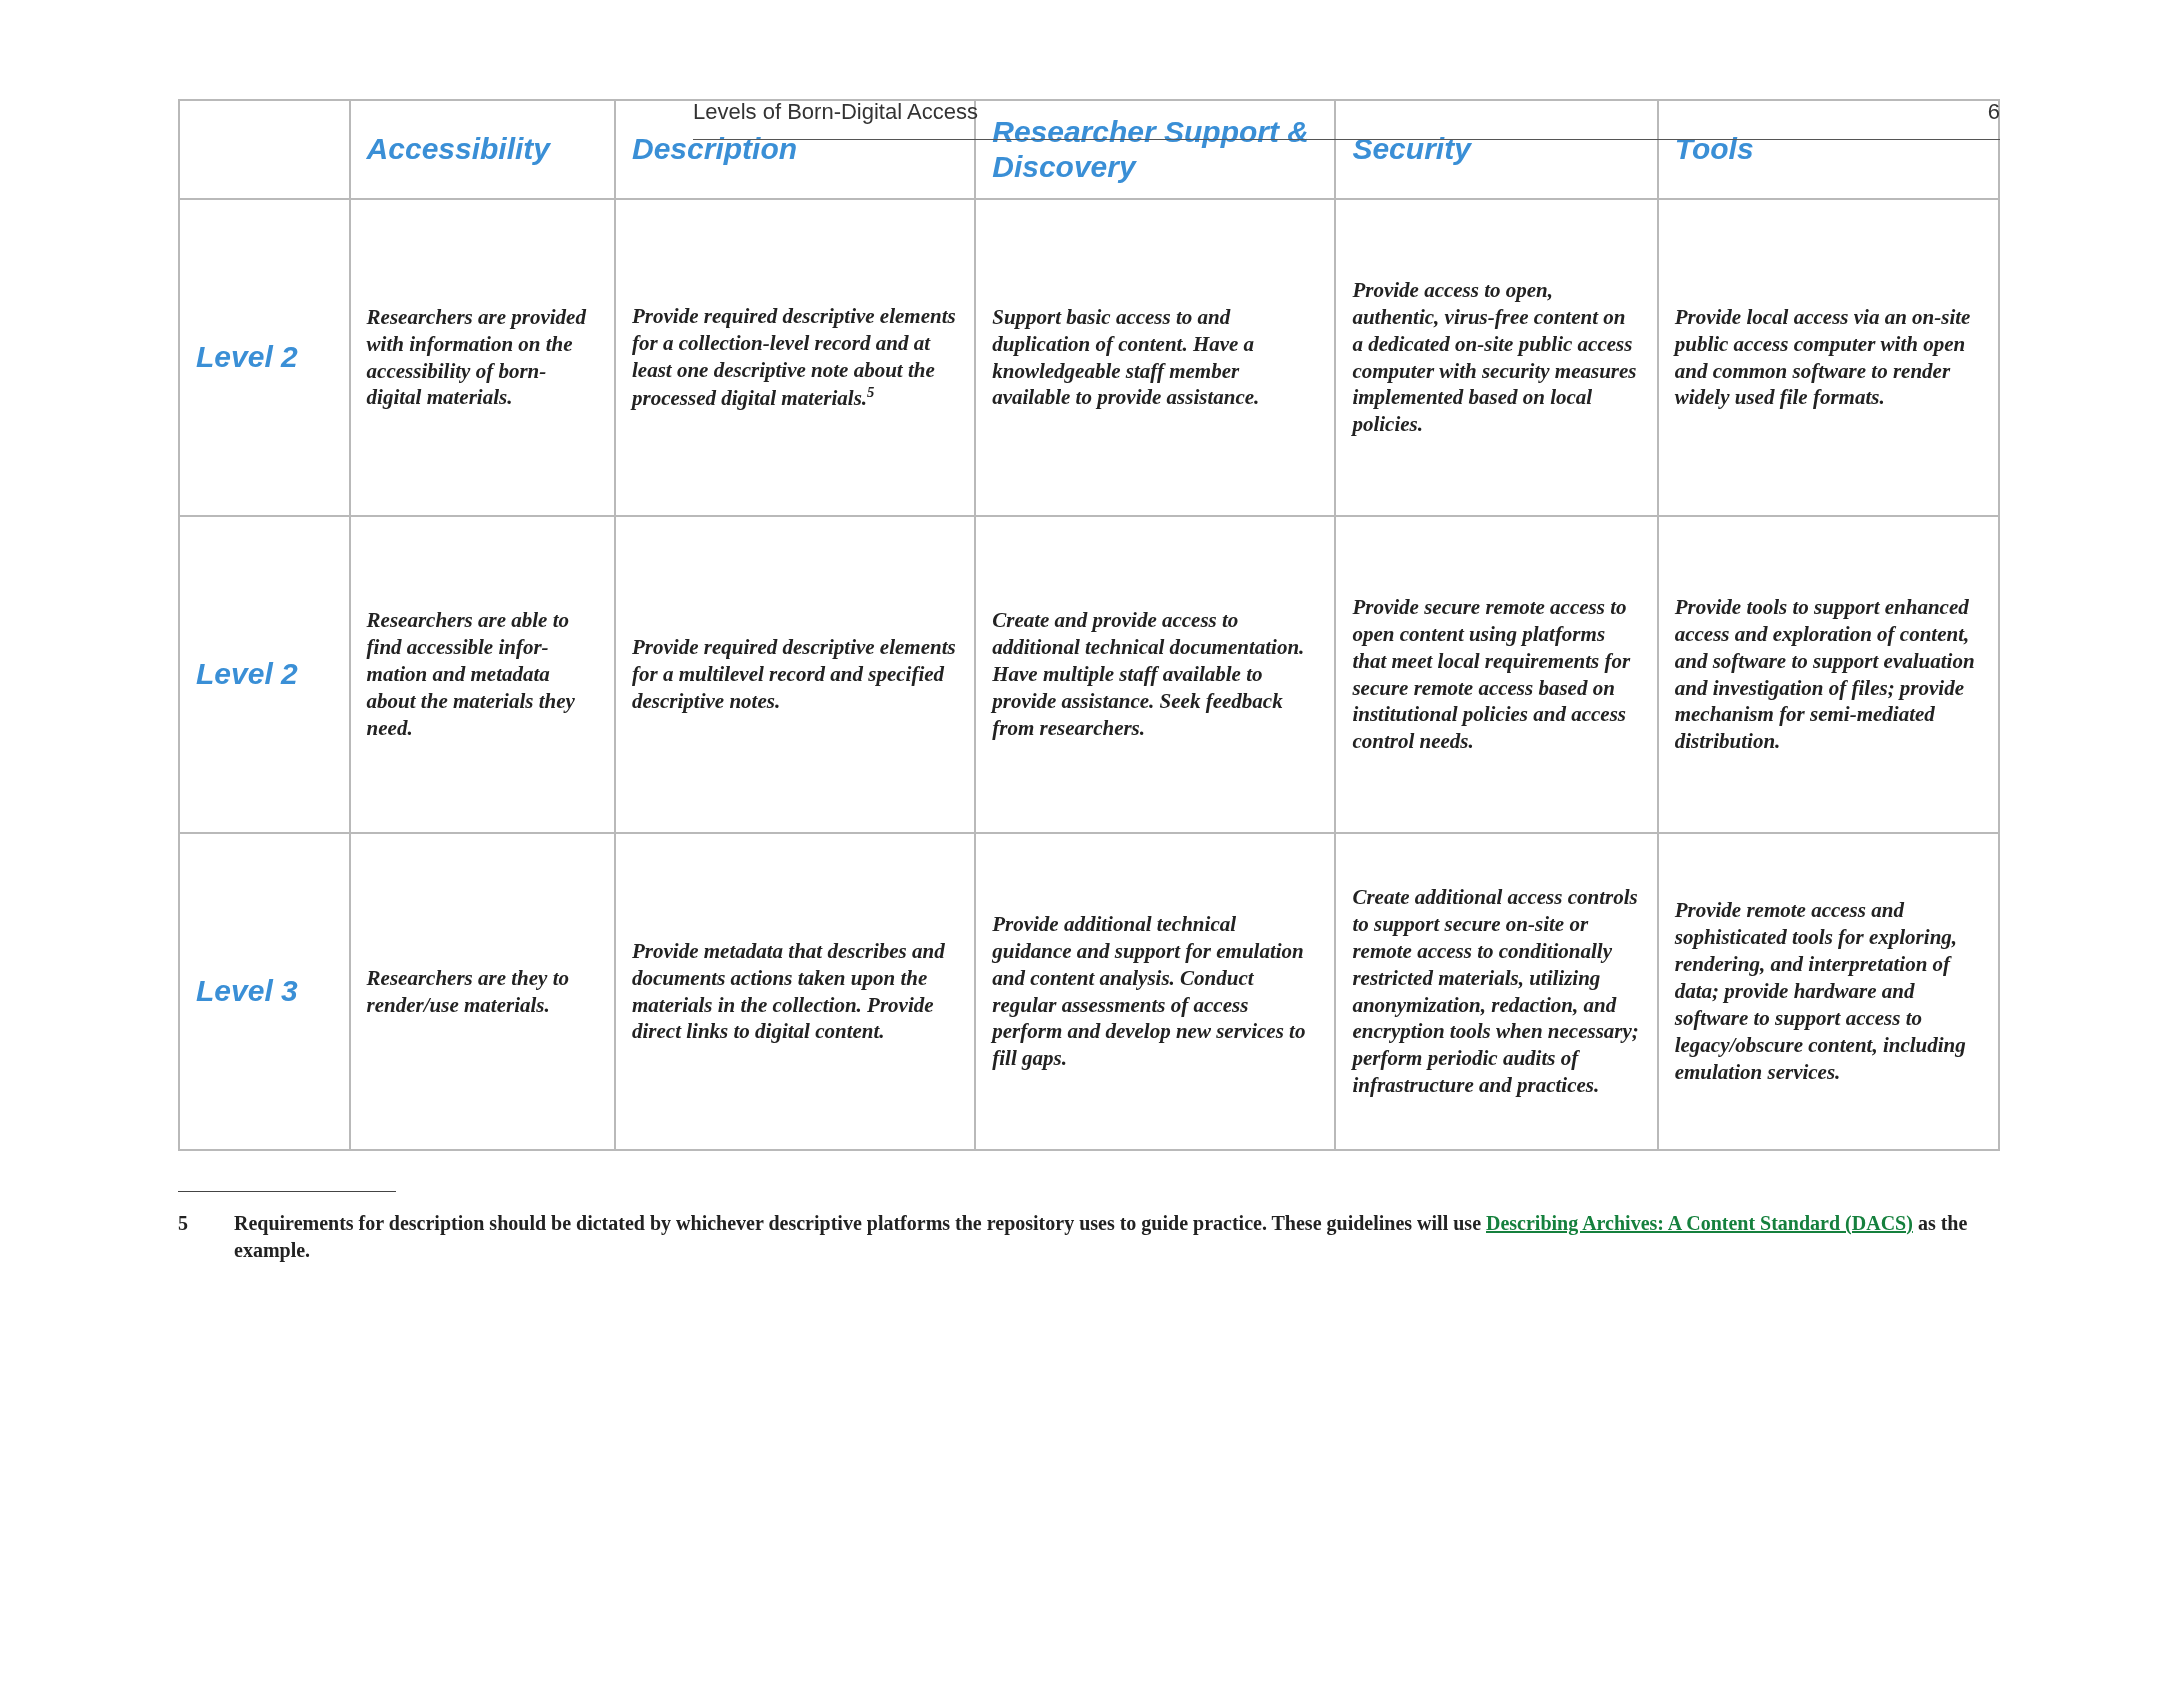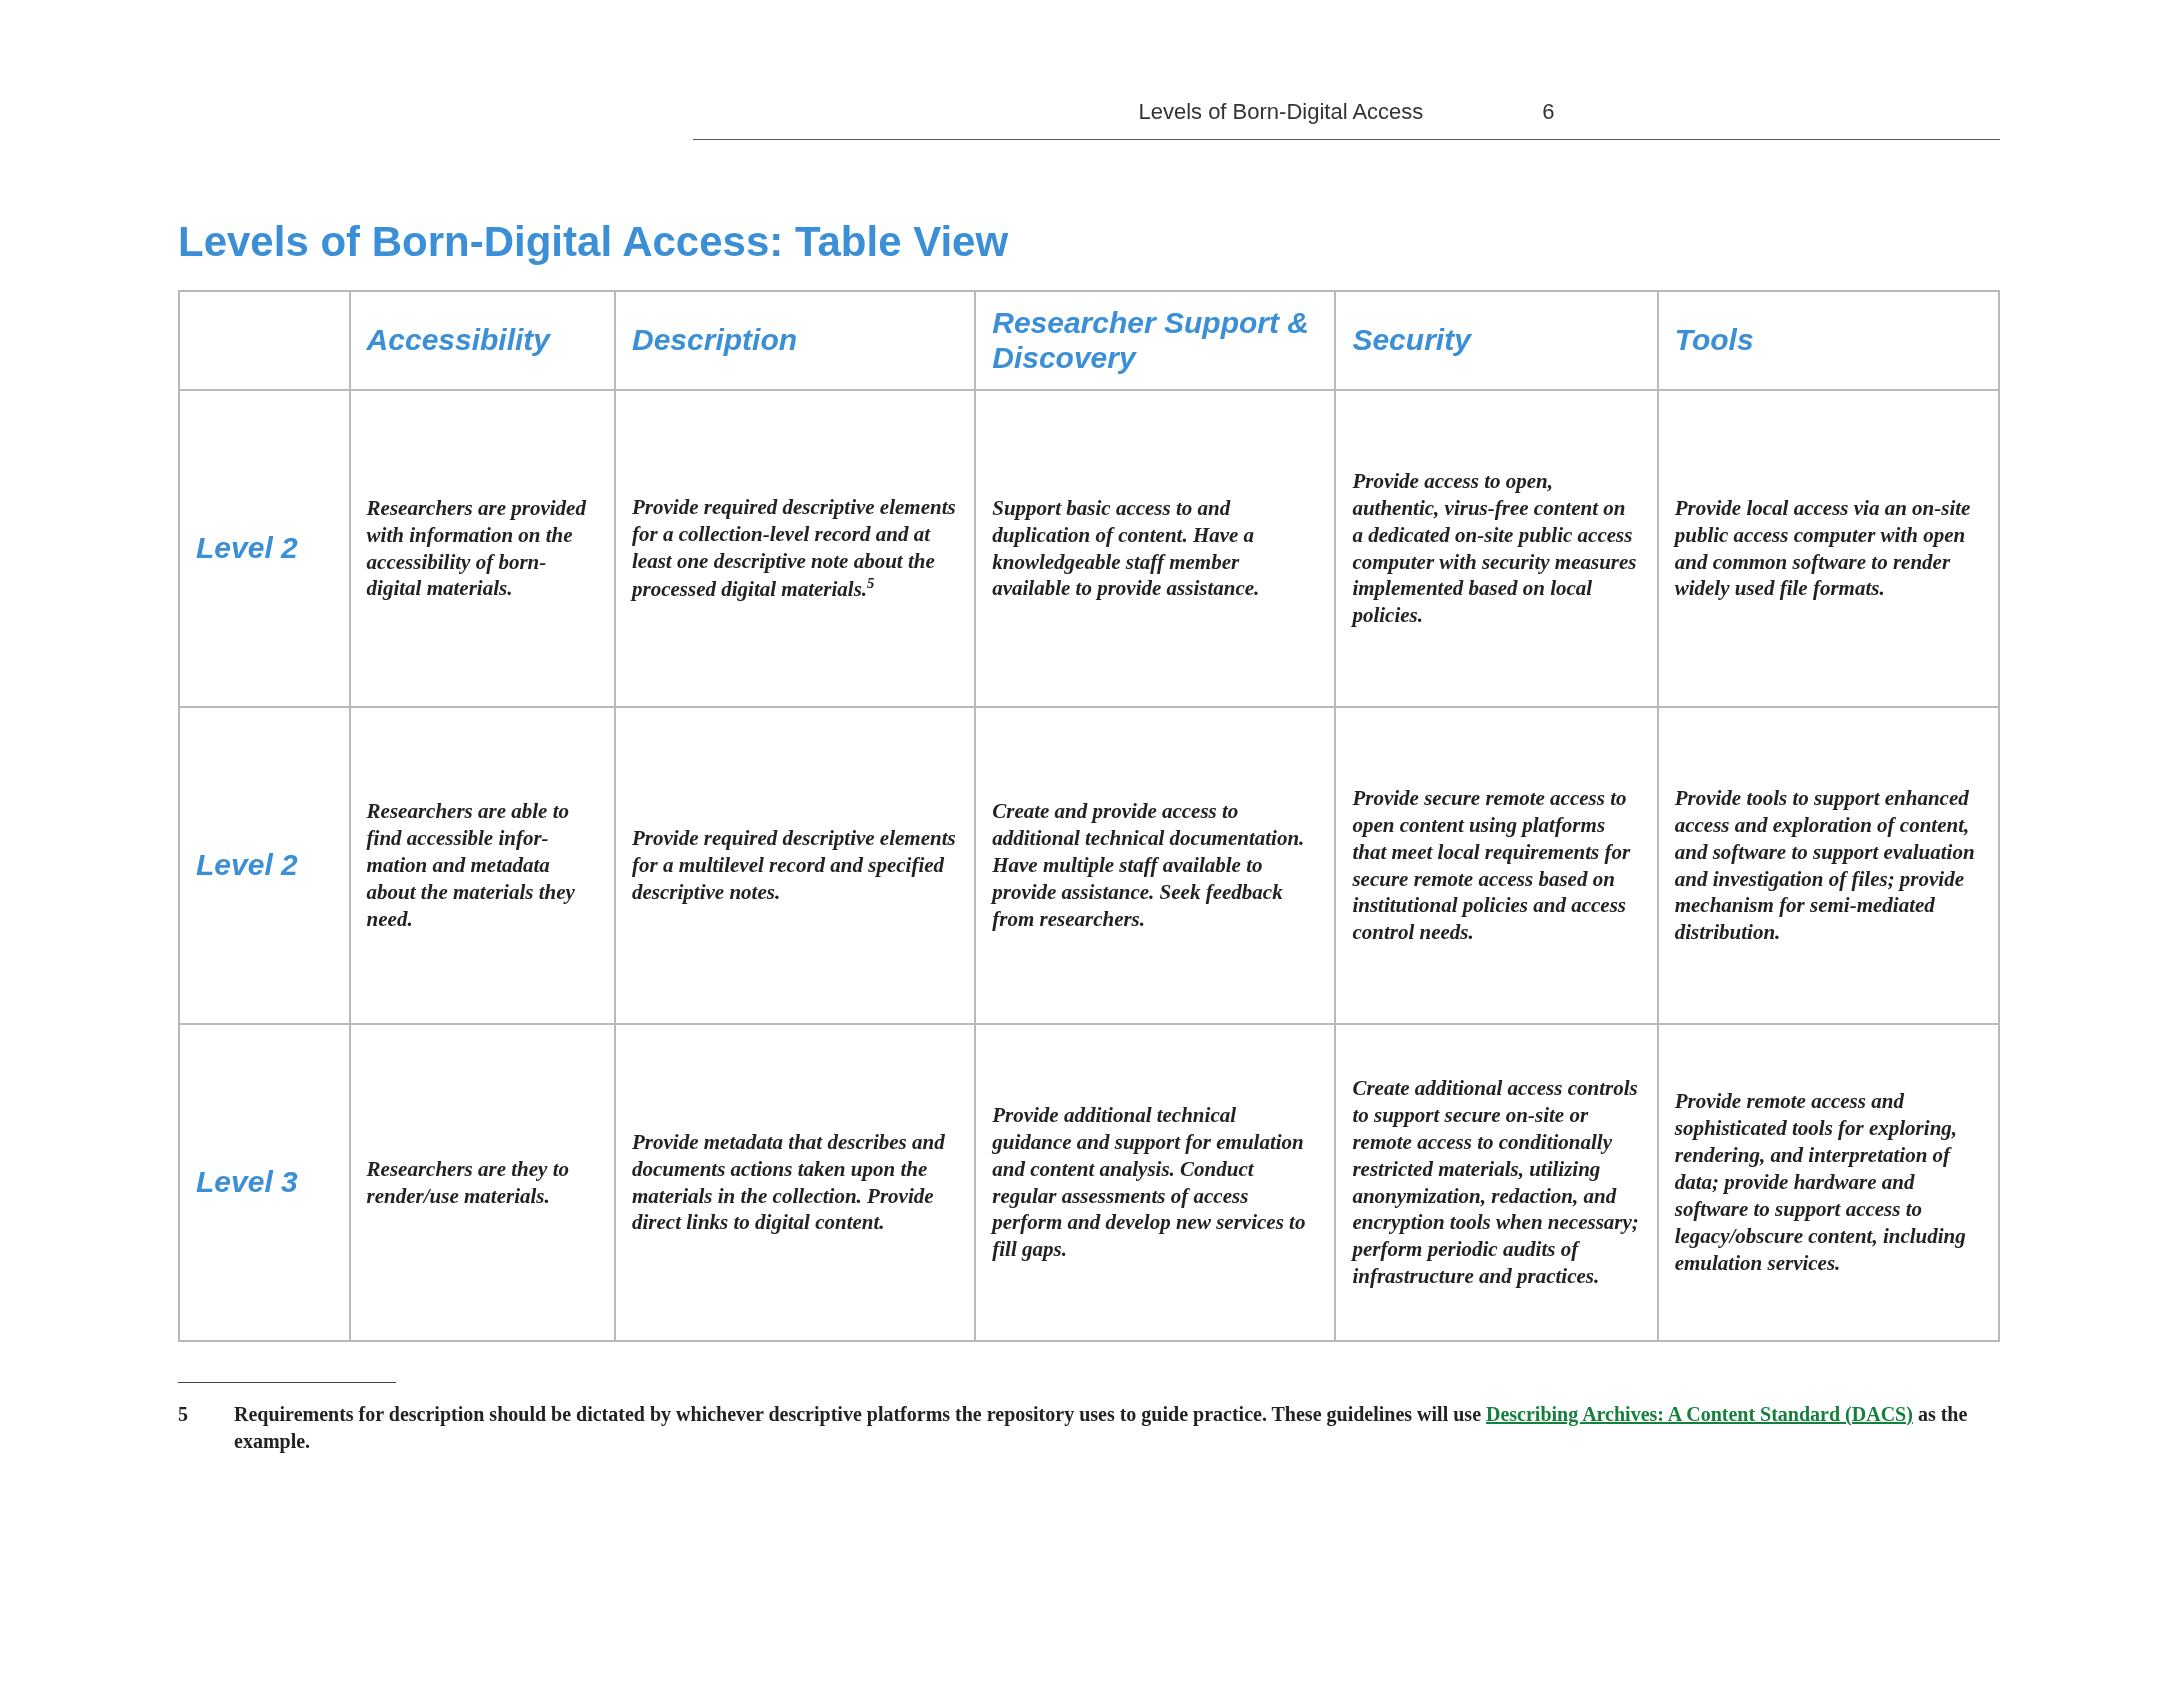--- a/index.html
+++ b/index.html
@@ -18,21 +18,21 @@
   }
   .running-header {
     position: absolute;
     top: 99px;
     right: 178px;
     left: 693px;
     font-family: "Trebuchet MS", "Lucida Grande", Arial, sans-serif;
     font-size: 22px;
     color: #333;
     display: flex;
-    justify-content: center;
+    justify-content: space-between;
     gap: 119px;
     padding-bottom: 14px;
   }
   .header-rule {
     position: absolute;
     top: 139px;
     left: 693px;
     right: 178px;
     border-top: 1.5px solid #555;
   }
@@ -117,21 +117,20 @@
 <body>
 
 <div class="page">
 
   <div class="running-header">
     <span>Levels of Born-Digital Access</span>
     <span>6</span>
   </div>
   <div class="header-rule"></div>
 
-  <h1 class="doc-title">Levels of Born-Digital Access: Table View</h1>
 
   <table class="matrix">
     <colgroup>
       <col class="col-rowhdr">
       <col class="col-access">
       <col class="col-desc">
       <col class="col-research">
       <col class="col-security">
       <col class="col-tools">
     </colgroup>

